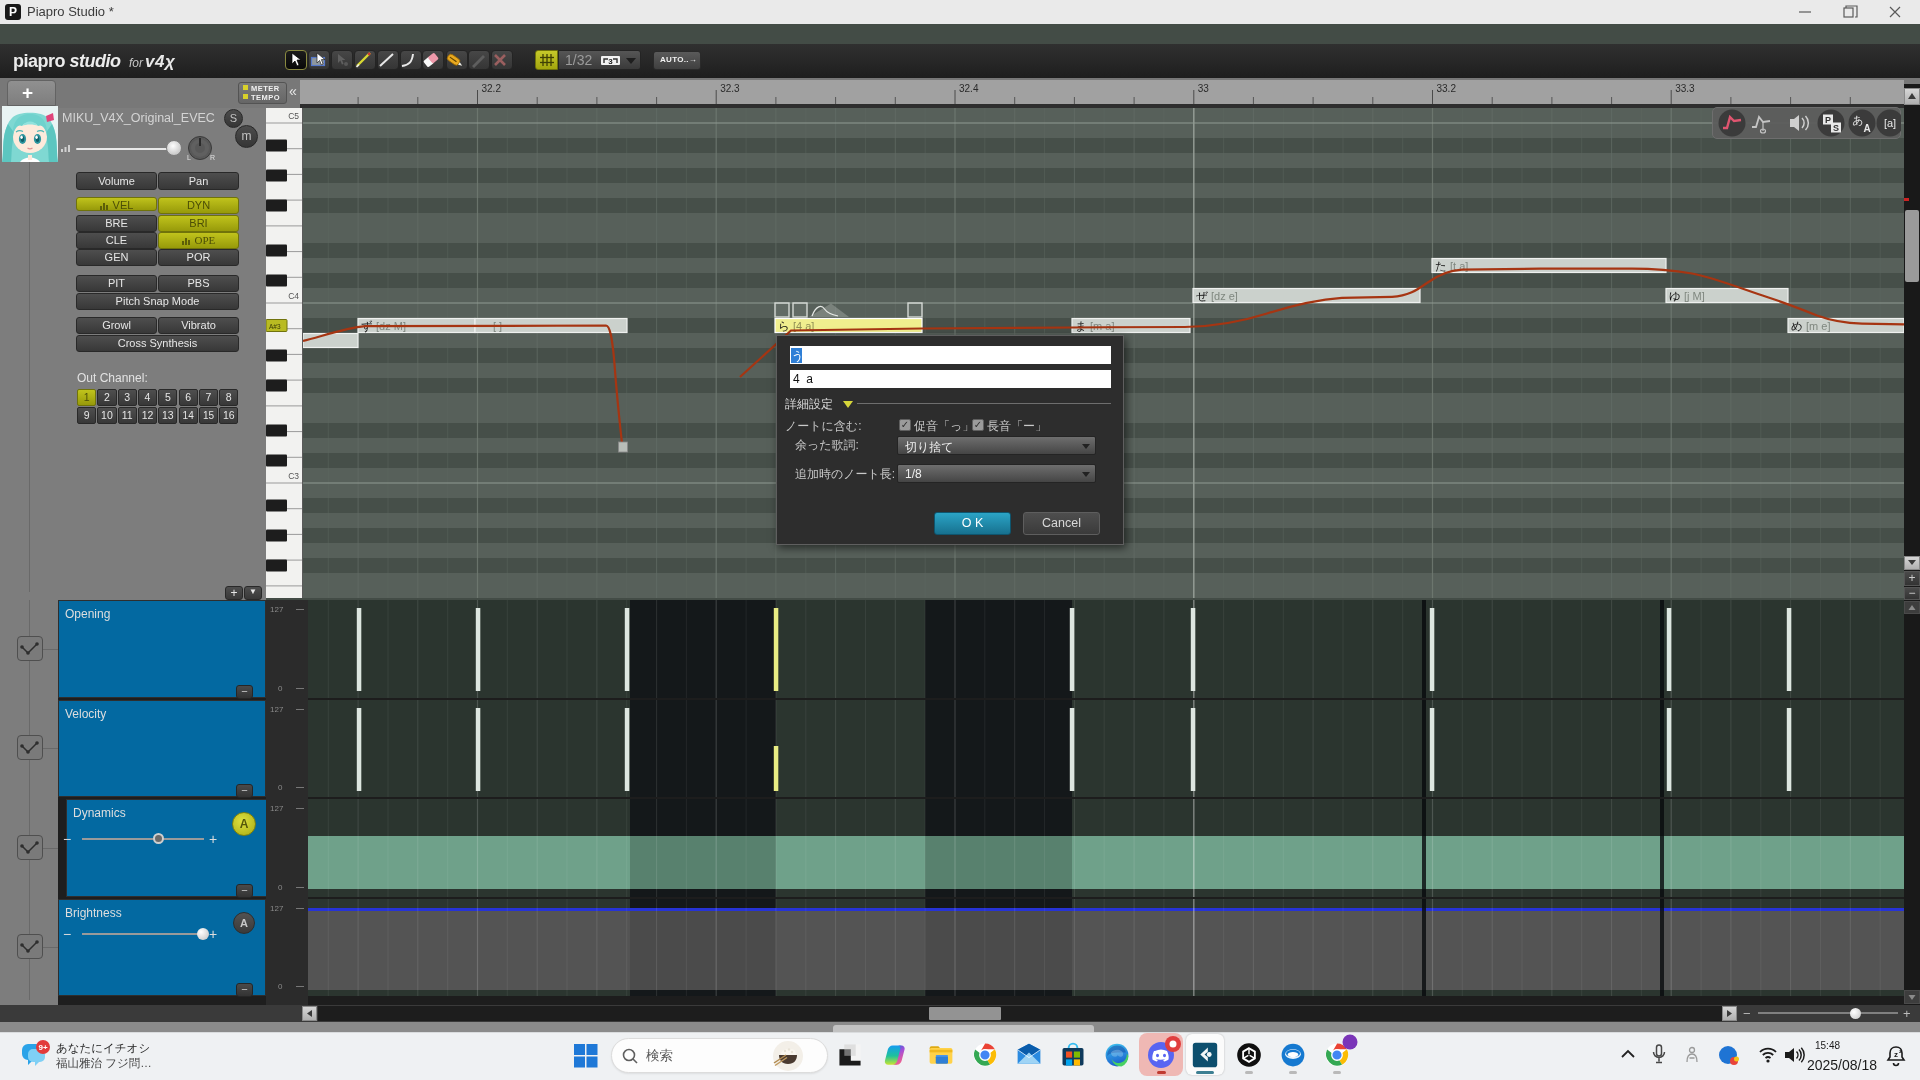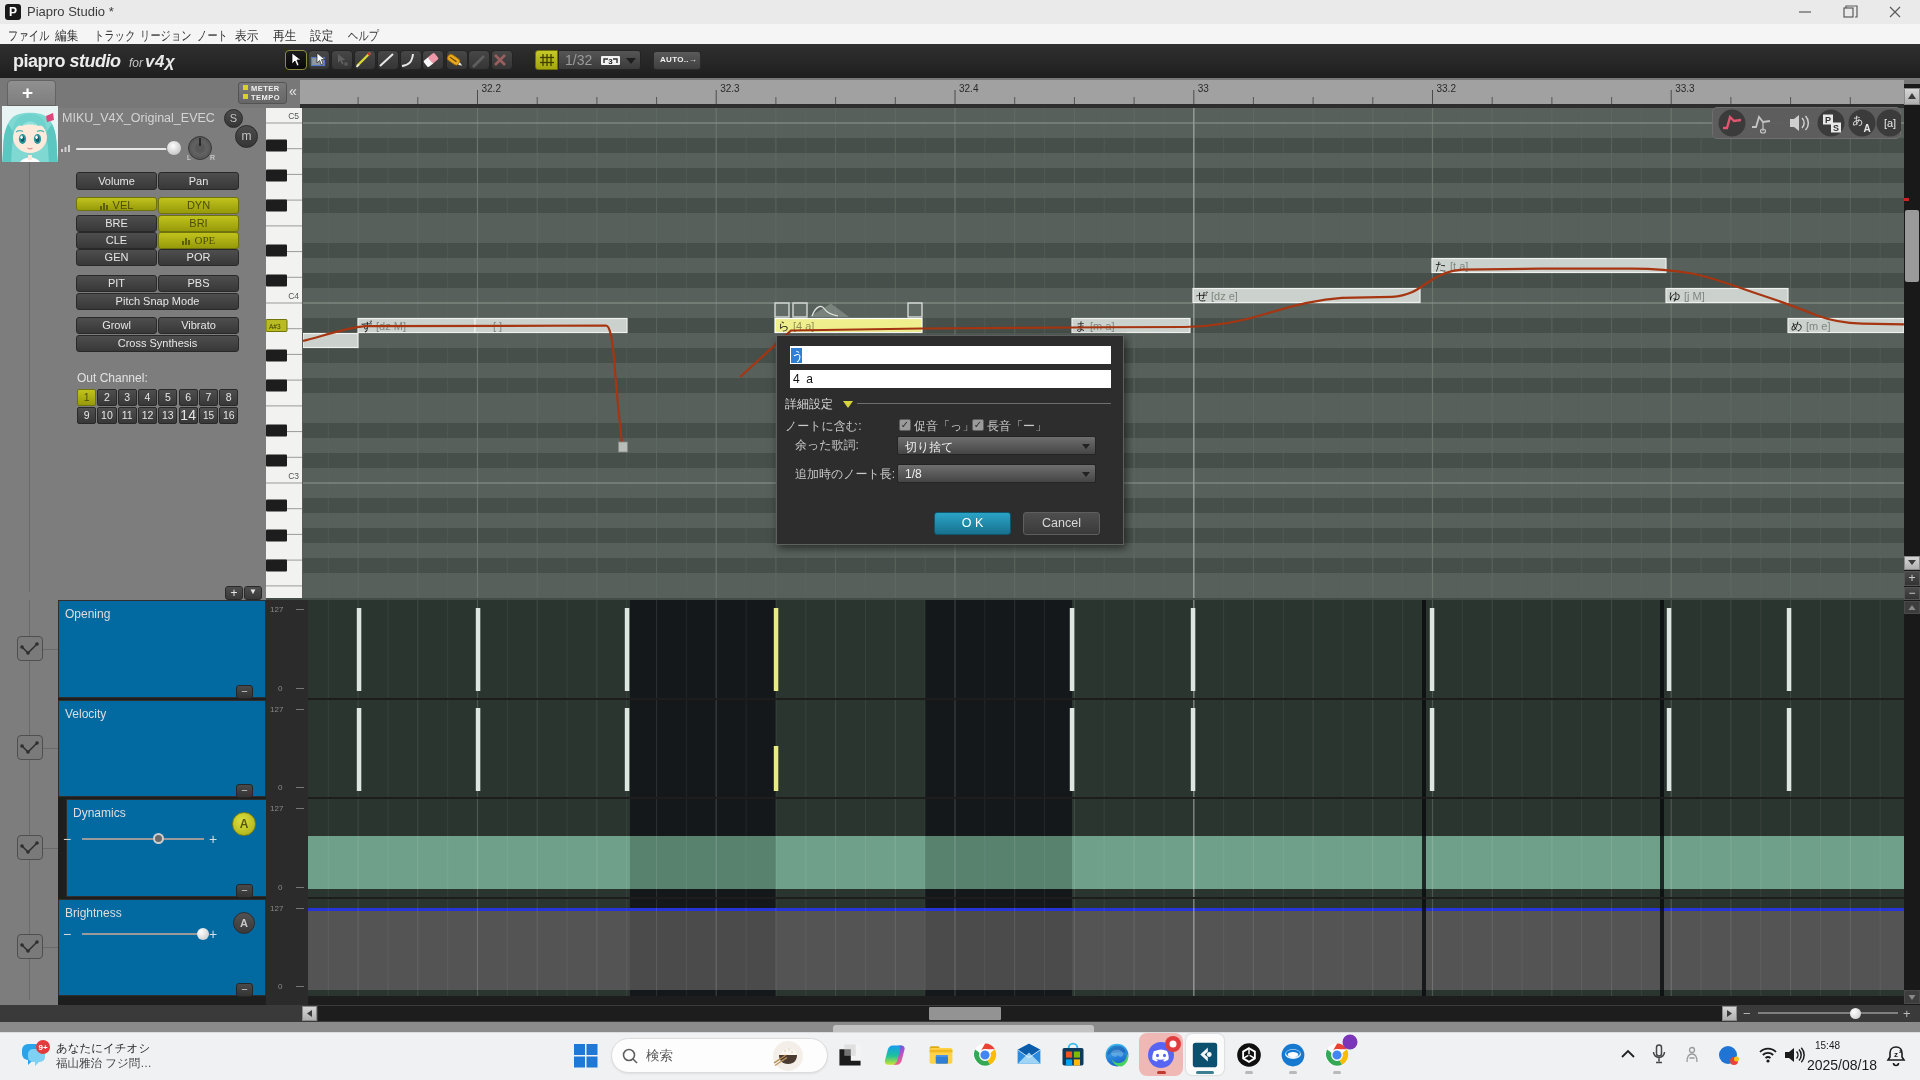--- a/index.html
+++ b/index.html
@@ -36,31 +36,20 @@
   <div class="abs titlebar"></div>
   <div class="abs" style="left:5px;top:4px;width:16px;height:16px;background:#191919;border-radius:3px;color:#fff;font-size:12px;font-weight:bold;text-align:center;line-height:16px;">P</div>
   <div class="abs" style="left:27px;top:4px;font-size:13px;color:#3c3c3c;">Piapro Studio *</div>
   <svg class="abs" style="left:1780px;top:0px;" width="140" height="24" viewBox="0 0 140 24">
     <line x1="19" y1="12" x2="31" y2="12" stroke="#5a5a5a" stroke-width="1.2"></line>
     <rect x="64" y="8" width="9" height="9" fill="none" stroke="#5a5a5a" stroke-width="1.2"></rect>
     <path d="M66 8 v-2 h11 v11 h-2" fill="none" stroke="#5a5a5a" stroke-width="1.2"></path>
     <path d="M110 7 l10 10 M120 7 l-10 10" stroke="#5a5a5a" stroke-width="1.2"></path>
   </svg>
 
-  <div class="abs menubar">
-    <span style="left:8px;transform:scaleX(0.78);transform-origin:0 0;">ファイル</span>
-      <span style="left:55px;transform:scaleX(0.9);transform-origin:0 0;">編集</span>
-      <span style="left:94px;transform:scaleX(0.78);transform-origin:0 0;">トラック</span>
-      <span style="left:140px;transform:scaleX(0.78);transform-origin:0 0;">リージョン</span>
-      <span style="left:197px;transform:scaleX(0.78);transform-origin:0 0;">ノート</span>
-      <span style="left:235px;transform:scaleX(0.9);transform-origin:0 0;">表示</span>
-      <span style="left:273px;transform:scaleX(0.9);transform-origin:0 0;">再生</span>
-      <span style="left:310px;transform:scaleX(0.9);transform-origin:0 0;">設定</span>
-      <span style="left:348px;transform:scaleX(0.78);transform-origin:0 0;">ヘルプ</span>
-  </div>
 
   <div class="abs logobar"></div>
   <div class="abs" style="left:13px;top:51px;font-size:18px;font-weight:bold;color:#ececec;letter-spacing:-0.5px;">piapro <span style="font-style:italic;">studio</span></div>
   <div class="abs" style="left:129px;top:56px;font-size:12px;font-style:italic;color:#c8c8c8;">for</div>
   <div class="abs" style="left:145px;top:52px;font-size:17px;font-style:italic;font-weight:bold;color:#e8e8e8;letter-spacing:0.5px;">v4χ</div>
   <div id="toolbar">
     <div class="tbtn" style="left:285px;background:linear-gradient(#1c1c1c,#080808);border-color:#8a8a40;"></div>
     <div class="tbtn" style="left:308px;"></div>
     <div class="tbtn" style="left:331px;"></div>
     <div class="tbtn" style="left:354px;"></div>
@@ -252,21 +241,21 @@
         <div class="pbtn" style="left:137.9px;top:389px;width:19.3px;height:17px;line-height:15px;font-size:10.5px;border-radius:2px;">4</div>
         <div class="pbtn" style="left:158.2px;top:389px;width:19.3px;height:17px;line-height:15px;font-size:10.5px;border-radius:2px;">5</div>
         <div class="pbtn" style="left:178.5px;top:389px;width:19.3px;height:17px;line-height:15px;font-size:10.5px;border-radius:2px;">6</div>
         <div class="pbtn" style="left:198.8px;top:389px;width:19.3px;height:17px;line-height:15px;font-size:10.5px;border-radius:2px;">7</div>
         <div class="pbtn" style="left:219.1px;top:389px;width:19.3px;height:17px;line-height:15px;font-size:10.5px;border-radius:2px;">8</div>
         <div class="pbtn" style="left:77.0px;top:407px;width:19.3px;height:17px;line-height:15px;font-size:10.5px;border-radius:2px;">9</div>
         <div class="pbtn" style="left:97.3px;top:407px;width:19.3px;height:17px;line-height:15px;font-size:10.5px;border-radius:2px;">10</div>
         <div class="pbtn" style="left:117.6px;top:407px;width:19.3px;height:17px;line-height:15px;font-size:10.5px;border-radius:2px;">11</div>
         <div class="pbtn" style="left:137.9px;top:407px;width:19.3px;height:17px;line-height:15px;font-size:10.5px;border-radius:2px;">12</div>
         <div class="pbtn" style="left:158.2px;top:407px;width:19.3px;height:17px;line-height:15px;font-size:10.5px;border-radius:2px;">13</div>
-        <div class="pbtn" style="left:178.5px;top:407px;width:19.3px;height:17px;line-height:15px;font-size:14px;border-radius:2px;">14</div>
+        <div class="pbtn" style="left:178.5px;top:407px;width:19.3px;height:17px;line-height:15px;font-size:10px;border-radius:2px;">14</div>
         <div class="pbtn" style="left:198.8px;top:407px;width:19.3px;height:17px;line-height:15px;font-size:10px;border-radius:2px;">15</div>
         <div class="pbtn" style="left:219.1px;top:407px;width:19.3px;height:17px;line-height:15px;font-size:10.5px;border-radius:2px;">16</div>
       </div>
     <div class="pbtn" style="left:225px;top:586px;width:18px;height:14px;line-height:12px;font-size:12px;">+</div>
     <div class="pbtn" style="left:244px;top:586px;width:18px;height:14px;line-height:10px;font-size:8px;">▼</div>
   </div>
 
   <div id="keys">
       <svg class="abs" style="left:266px;top:108px;" width="38" height="490" viewBox="0 0 38 490">
         <rect x="0" y="0" width="36" height="490" fill="#f2f2f0"></rect>

